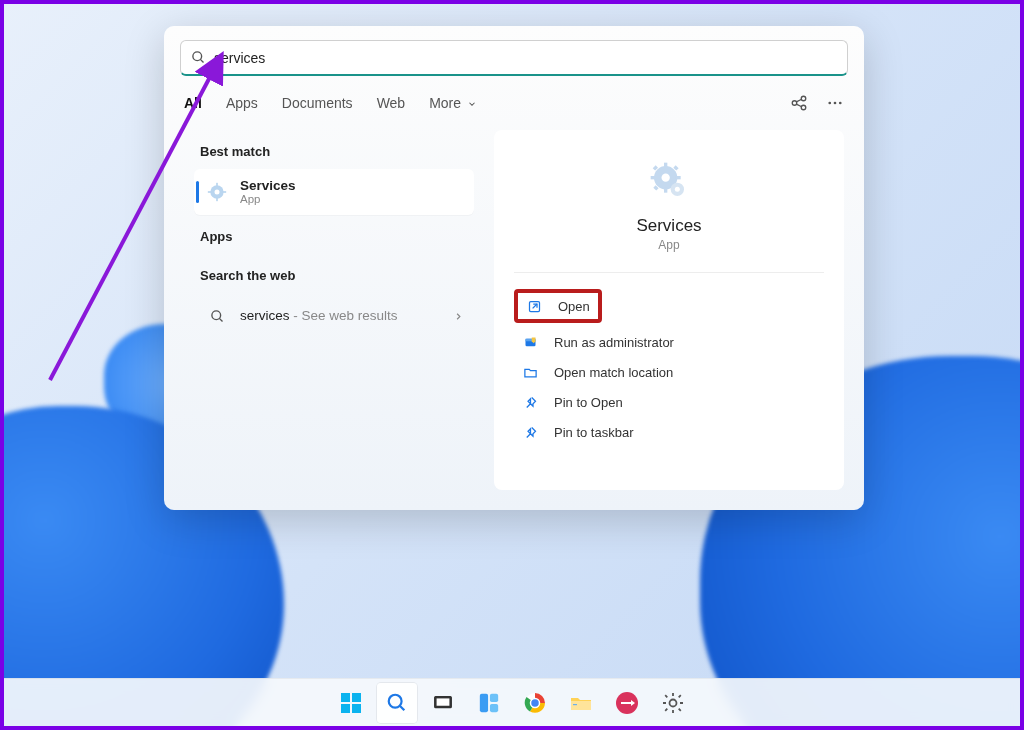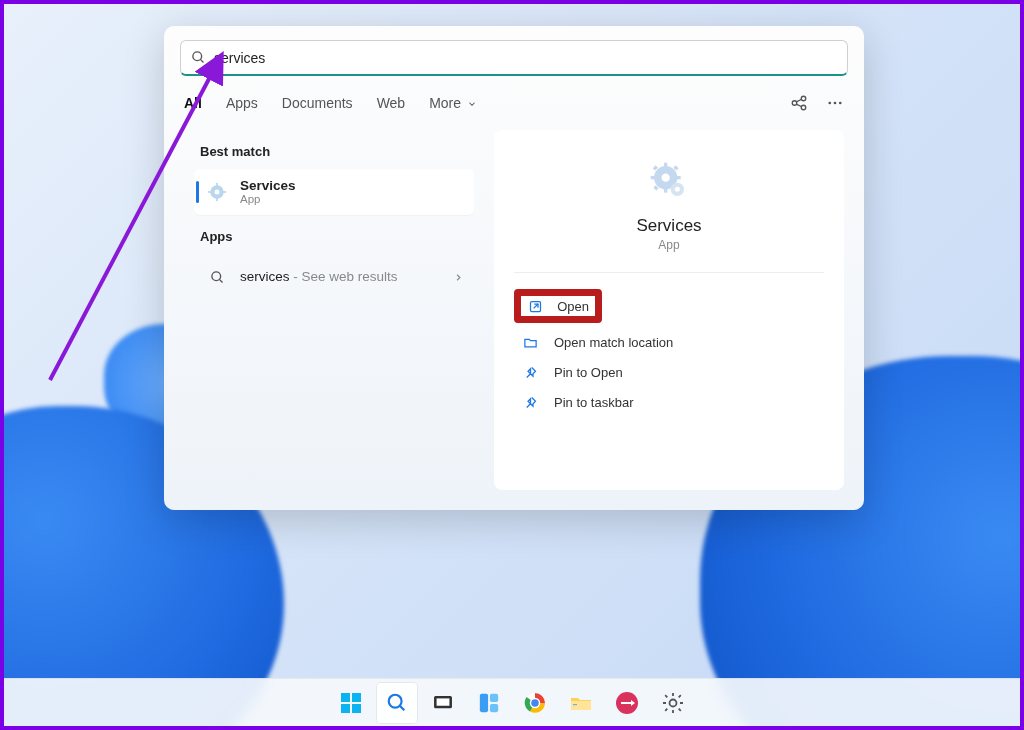--- a/index.html
+++ b/index.html
@@ -167,21 +167,21 @@
     font-size: 13px;
     color: #333;
     cursor: pointer;
     border-radius: 4px;
   }
   .action-item .aicon {
     width: 20px; display: flex; justify-content: center;
     margin-right: 14px; color: #1d78e6;
   }
   .action-item.highlight {
-    border: 7px solid #b91c1c;
+    border: 4px solid #b91c1c;
     border-radius: 4px;
     height: 34px;
     width: 88px;
     margin-bottom: 4px;
   }
 
   
   .taskbar {
     position: absolute;
     left: 0; right: 0; bottom: 0;
@@ -286,20 +286,21 @@
         </span>
         <span class="rtext">
           <span class="rtitle bolded">Services</span>
           <span class="rsub">App</span>
         </span>
       </div>
 
       <div class="section-label">Apps</div>
 
 
+      <div class="section-label">Search the web</div>
 
       <div class="result-item">
         <span class="ricon">
           <svg width="15" height="15" viewBox="0 0 24 24" fill="none" stroke="#555" stroke-width="2.2">
               <circle cx="10" cy="10" r="7"></circle>
               <line x1="20" y1="20" x2="15" y2="15"></line>
             </svg>
         </span>
         <span class="rtext">
           <span class="rtitle"><span>services</span><span style="color:#888"> - See web results</span></span>
@@ -345,20 +346,30 @@
               <svg width="15" height="15" viewBox="0 0 24 24" fill="none" stroke="#1d78e6" stroke-width="2">
                   <rect x="4" y="4" width="16" height="16" rx="2"></rect>
                   <polyline points="10 8 16 8 16 14"></polyline>
                   <line x1="16" y1="8" x2="9" y2="15"></line>
                 </svg>
             </span>
             <span>Open</span>
           </div>
           <div class="action-item">
             <span class="aicon">
+              <svg width="15" height="15" viewBox="0 0 24 24">
+                  <rect x="4" y="6" width="16" height="12" rx="2" fill="#1d78e6"></rect>
+                  <rect x="4" y="6" width="16" height="4" fill="#5aa3ef"></rect>
+                  <path d="M14 4 L20 4 L20 10 L17 13 L14 10 Z" fill="#f4c542"></path>
+                </svg>
+            </span>
+            <span>Run as administrator</span>
+          </div>
+          <div class="action-item">
+            <span class="aicon">
               <svg width="15" height="15" viewBox="0 0 24 24" fill="none" stroke="#1d78e6" stroke-width="2">
                   <path d="M3 7 L3 19 L21 19 L21 9 L12 9 L10 7 Z"></path>
                 </svg>
             </span>
             <span>Open match location</span>
           </div>
           <div class="action-item">
             <span class="aicon">
               <svg width="15" height="15" viewBox="0 0 24 24" fill="none" stroke="#1d78e6" stroke-width="2">
                   <path d="M14 4 L20 10 L16 14 L16 18 L12 14 L6 20 M12 14 L8 10 L12 6 Z"></path>

